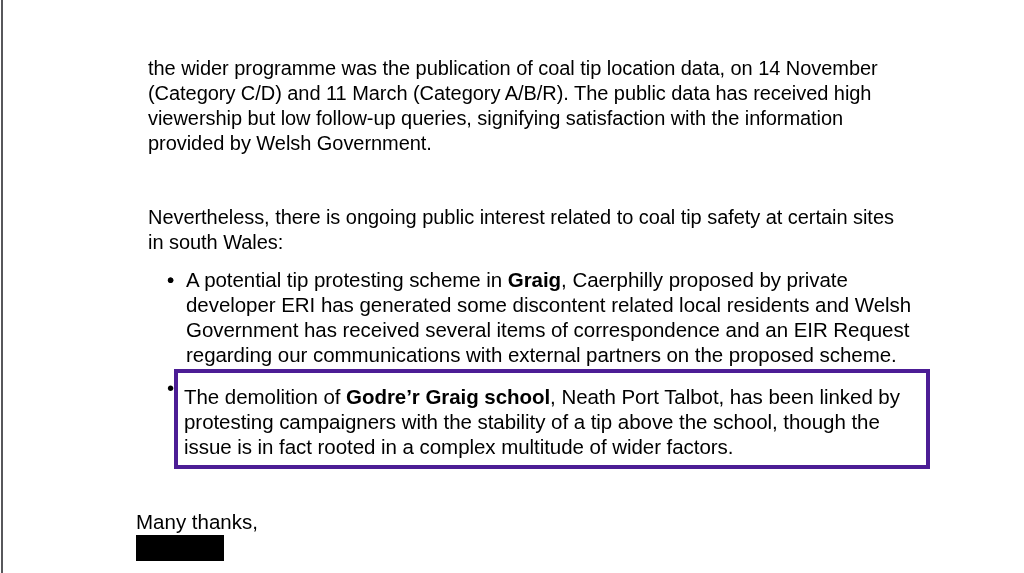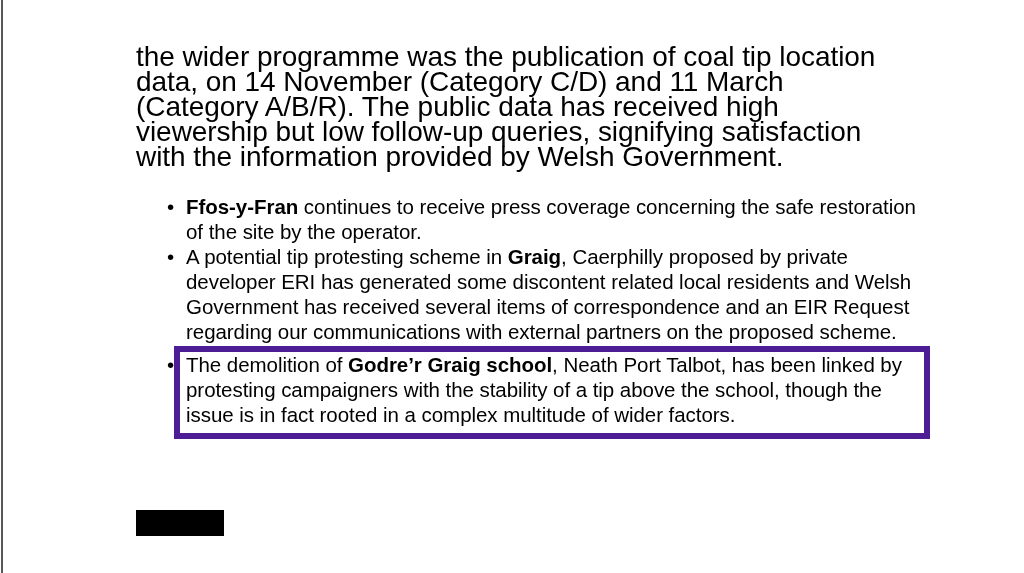--- a/index.html
+++ b/index.html
@@ -28,24 +28,24 @@
   }
 
   .document {
     position: absolute;
     left: 136px;
     top: 44px;
     width: 800px;
   }
 
   .para {
-    font-size: 28px;
+    font-size: 20px;
     line-height: 25px;
     letter-spacing: -0.05px;
-    margin: 0;
+    margin: 12px;
     width: 756px;
   }
 
   .para-gap {
     height: 25px;
   }
 
   .bullet-list {
     list-style: none;
     margin: 0;
@@ -70,23 +70,23 @@
   }
 
   .bullet-item b,
   .para b {
     font-weight: bold;
   }
 
   
   .bullet-item.highlighted > .bullet-body {
     display: block;
-    border: 6px solid #4c1d95;
+    border: 4px solid #4c1d95;
     margin-left: -6px;
-    padding: 0 6px 6px 6px;
+    padding: 11px 6px 6px 6px;
   }
   .bullet-item.highlighted {
     padding-left: 44px;
     margin-top: 2px;
   }
   .bullet-item.highlighted > .bullet-marker {
     left: 31px;
     top: 6px;
   }
 
@@ -113,36 +113,37 @@
 <body>
 
 <div class="page-edge-line"></div>
 
 <div class="document">
 
   <p class="para"><span>the wider programme was the publication of coal tip location data, on 14 November (Category C/D) and 11 March (Category A/B/R). The public data has received high viewership but low follow-up queries, signifying satisfaction with the information provided by Welsh Government.</span></p>
 
   <div class="para-gap"></div>
 
+  <p class="para"><span>Nevertheless, there is ongoing public interest related to coal tip safety at certain sites in south Wales:</span></p>
 
   <ul class="bullet-list">
 
     <li class="bullet-item">
       <span class="bullet-marker">•</span>
-      <span class="bullet-body"><b>Ffos-y-Fran</b><span> continues to receive press coverage concerning the safe restoration of the site by the operator.</span></span>
     </li>
 
     <li class="bullet-item">
       <span class="bullet-marker">•</span>
       <span class="bullet-body"><span>A potential tip protesting scheme in </span><b>Graig</b><span>, Caerphilly proposed by private developer ERI has generated some discontent related local residents and Welsh Government has received several items of correspondence and an EIR Request regarding our communications with external partners on the proposed scheme.</span></span>
     </li>
 
     <li class="bullet-item highlighted">
       <span class="bullet-marker">•</span>
       <span class="bullet-body"><span>The demolition of </span><b>Godre’r Graig school</b><span>, Neath Port Talbot, has been linked by protesting campaigners with the stability of a tip above the school, though the issue is in fact rooted in a complex multitude of wider factors.</span></span>
     </li>
 
   </ul>
 </div>
 
 <div class="closing">
+  <p class="closing-text">Many thanks,</p>
   <div class="redaction-bar"></div>
 </div>
 
 </body></html>

